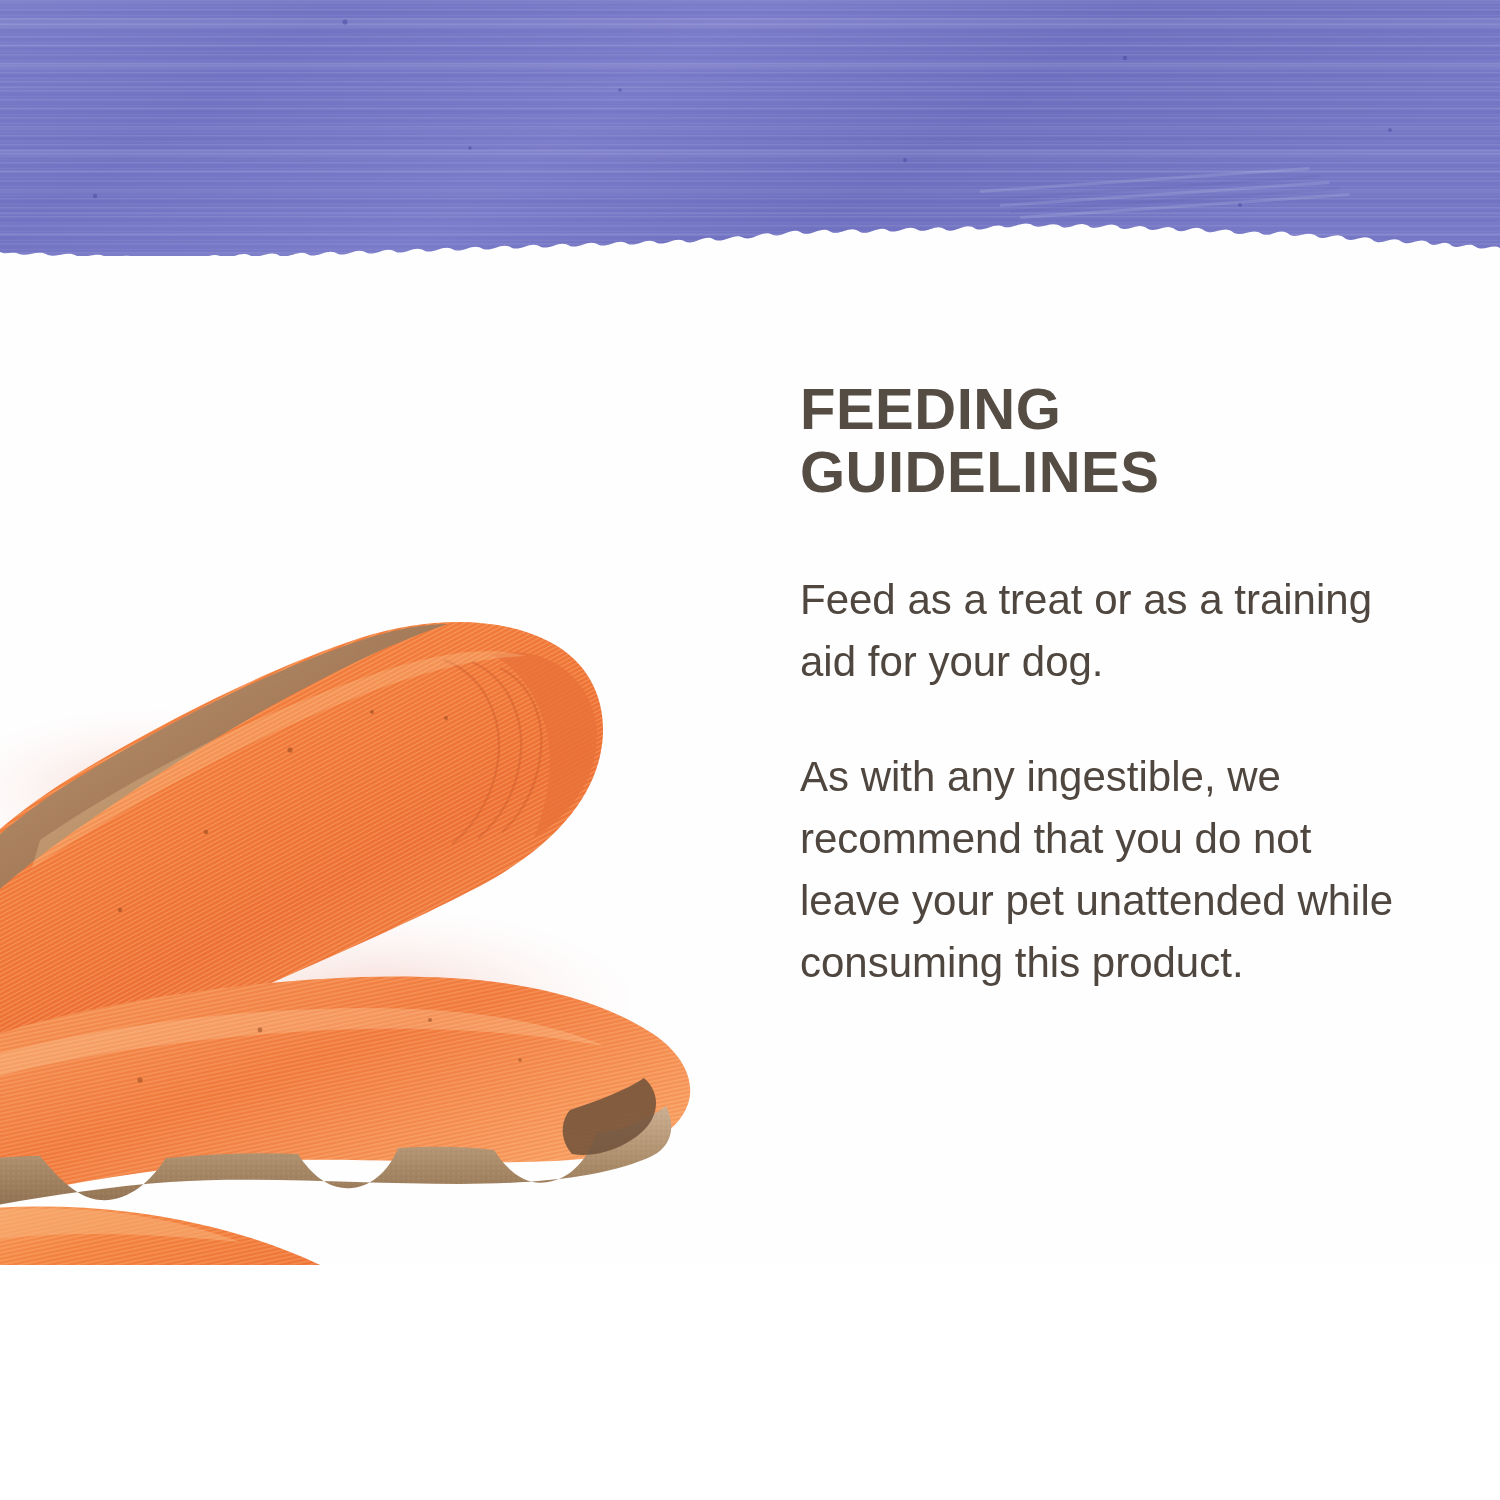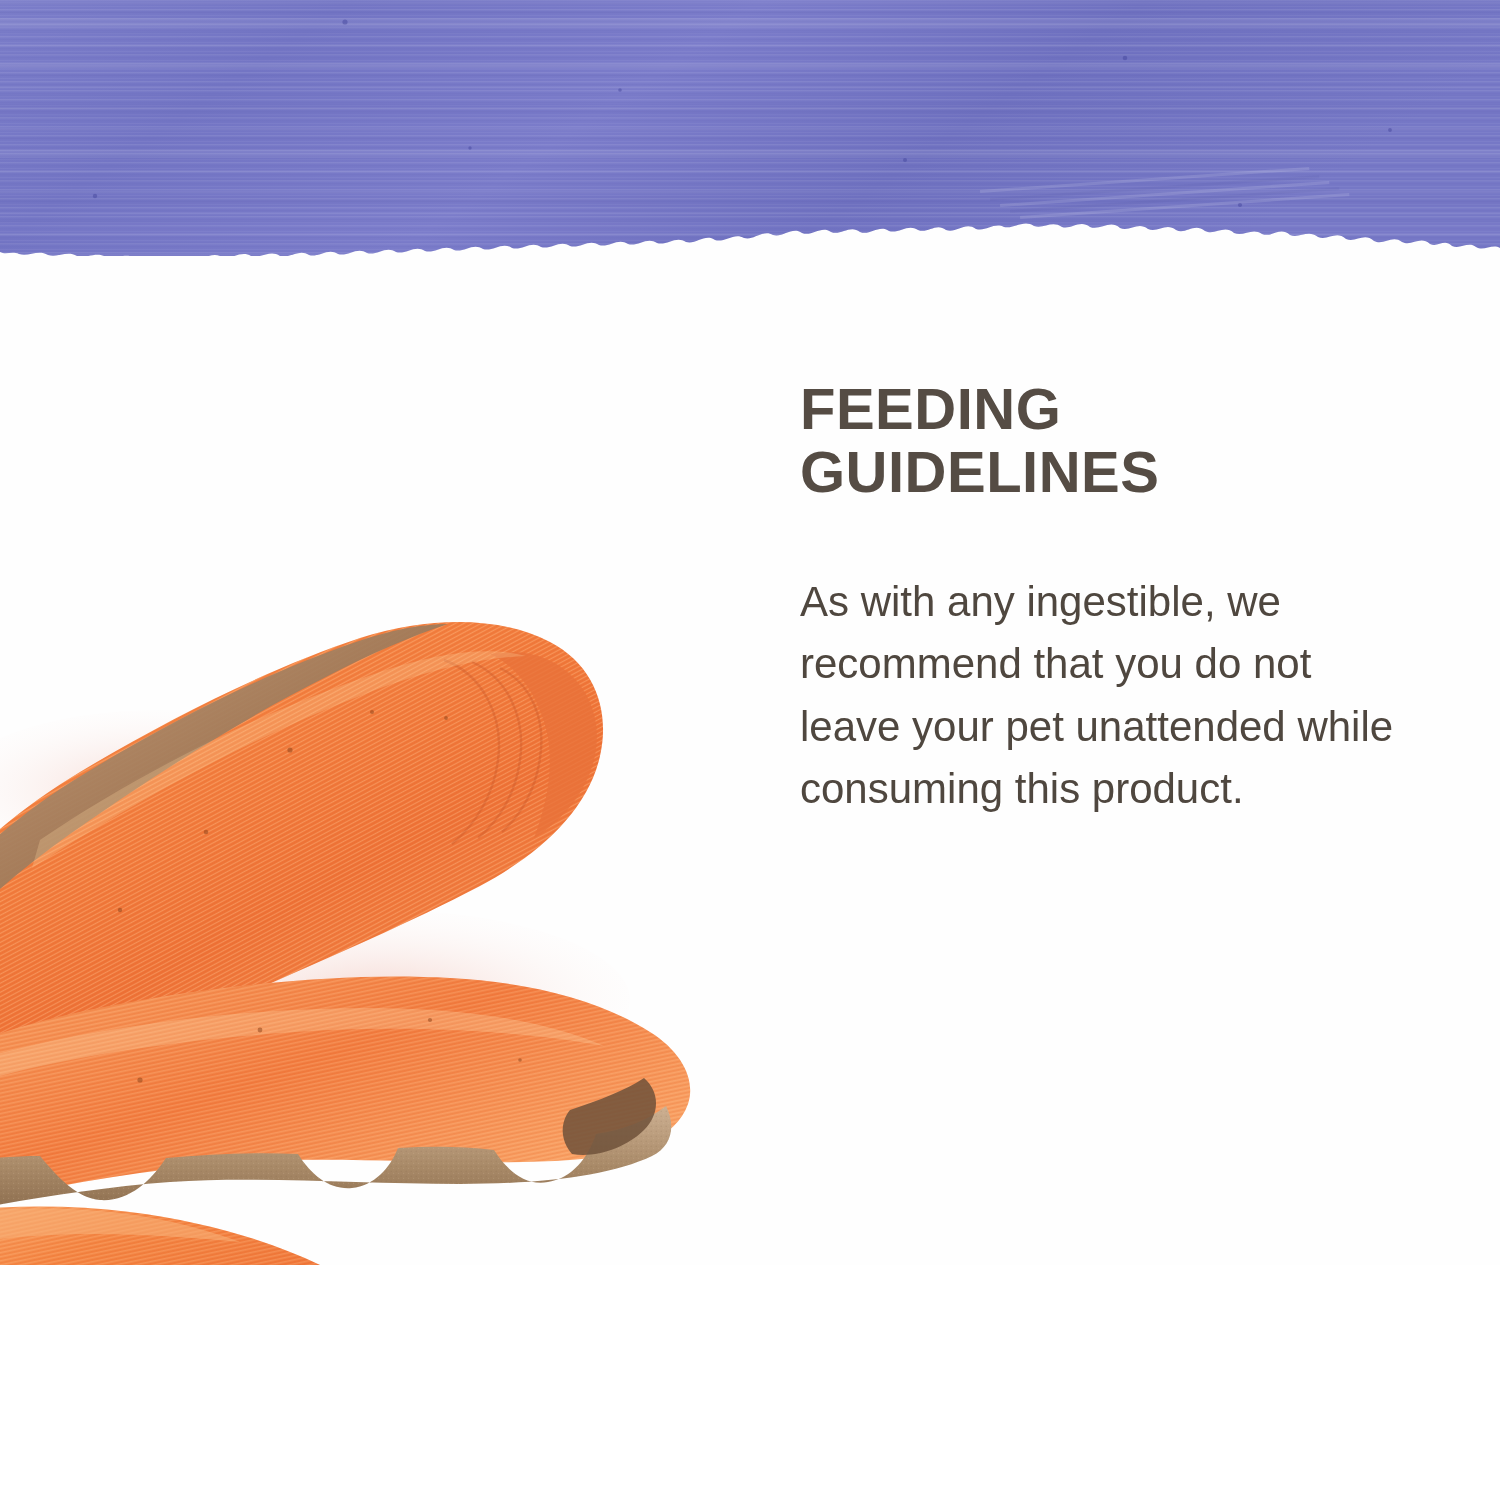--- a/index.html
+++ b/index.html
@@ -49,21 +49,21 @@
     line-height:1.08;
     letter-spacing:0.5px;
     color:#554c44;
     white-space:pre-line;
   }
 
   .para {
     font-size:42px;
     line-height:1.48;
     color:#4f473f;
-    margin-top:68px;
+    margin-top:52px;
     font-weight:normal;
   }
   .para.first { margin-top:66px; }
 </style>
 </head>
 <body>
 
 <div id="page">
 
   <div id="banner">
@@ -376,19 +376,20 @@
       <path d="M-60,1148 C-10,1136 60,1134 126,1148 C170,1158 202,1174 216,1190
                C190,1190 150,1180 104,1174 C46,1166 -16,1168 -60,1176 Z" fill="url(#skin1)" opacity="0.88"></path>
     </svg>
   </div>
 
   <div id="text-col">
 
     <h1 id="heading">FEEDING
 GUIDELINES</h1>
 
+    <p class="para first">Feed as a treat or as a training aid for your dog.</p>
 
     <p class="para">As with any ingestible, we recommend that you do not leave your pet unattended while consuming this product.</p>
 
 
   </div>
 
 </div>
 
 </body></html>

